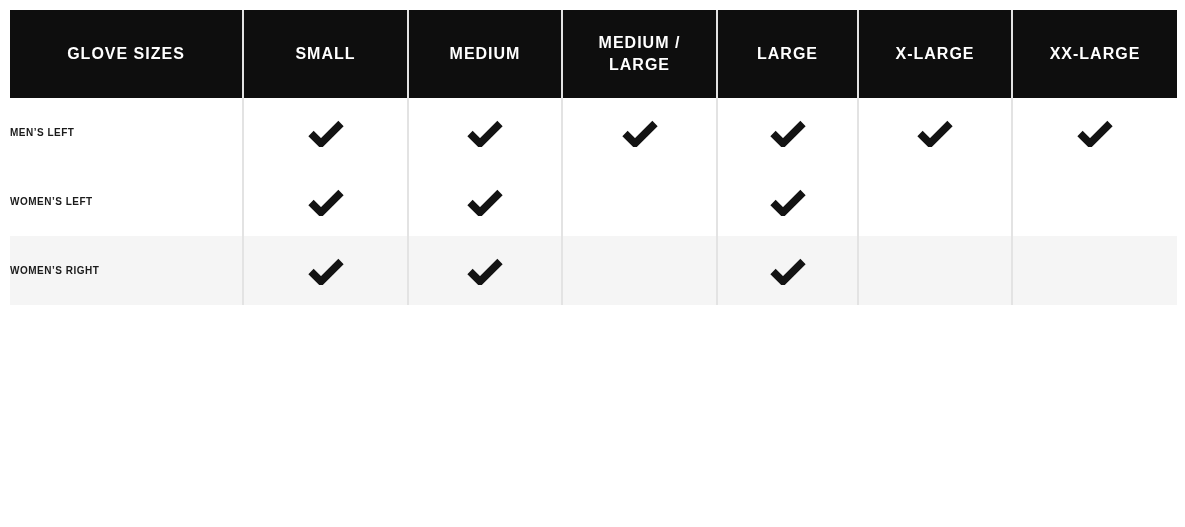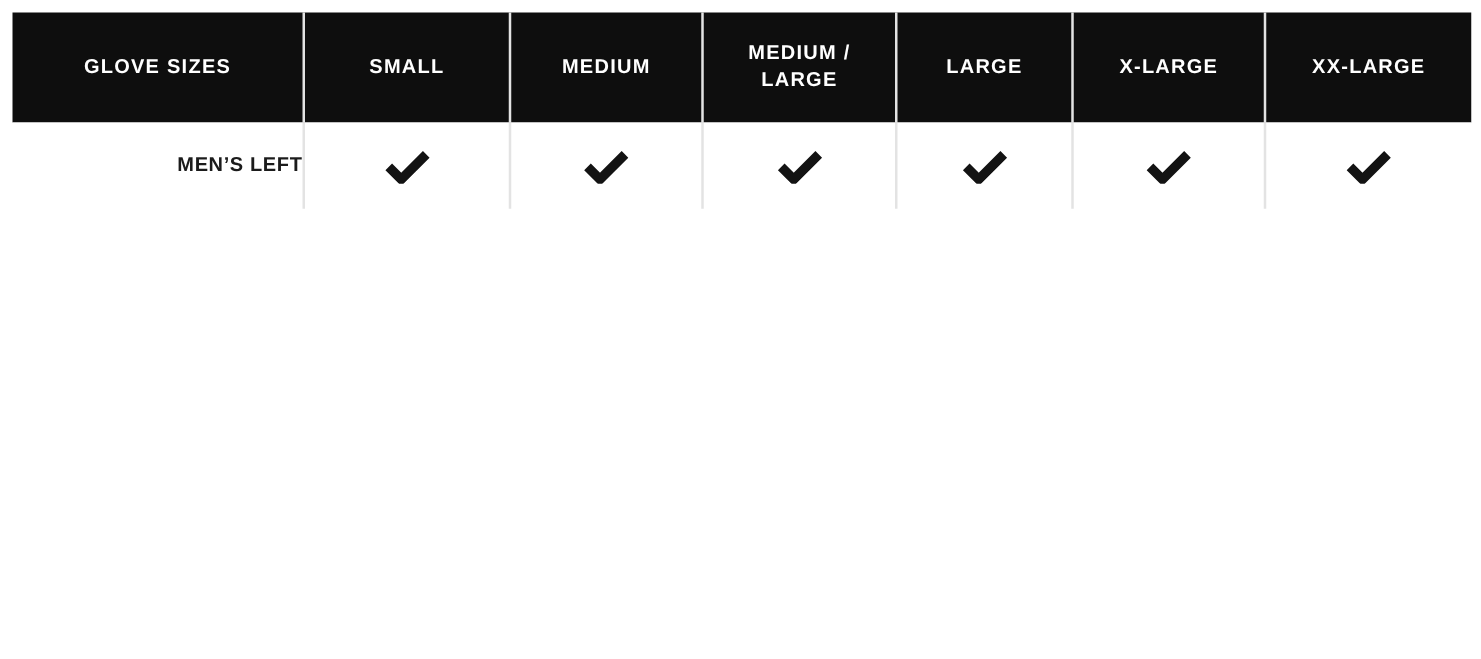--- a/index.html
+++ b/index.html
@@ -49,24 +49,24 @@
   }
   thead th + th, tbody th + td, tbody td + td{
     border-left:2px solid var(--divider);
   }
 
   tbody tr{background:var(--row-bg);}
   tbody tr.alt{background:var(--row-alt-bg);}
 
   tbody th{
     color:var(--label);
-    font-size:16px;
+    font-size:10px;
     font-weight:bold;
     letter-spacing:0.5px;
-    text-align:right;
+    text-align:left;
     vertical-align:middle;
     text-transform:uppercase;
   }
   tbody td{
     text-align:center;
     vertical-align:middle;
   }
   svg.check{display:inline-block;width:36px;height:28px;vertical-align:middle;}
 </style>
 </head>
@@ -110,15 +110,45 @@
           <td><svg class="check" viewBox="0 0 36 28" aria-hidden="true">
               <path d="M3 14.5 L13 24.5 L33 4.5" fill="none" stroke="var(--check)" stroke-width="7.5" stroke-linecap="butt" stroke-linejoin="miter"></path>
             </svg></td>
           <td><svg class="check" viewBox="0 0 36 28" aria-hidden="true">
               <path d="M3 14.5 L13 24.5 L33 4.5" fill="none" stroke="var(--check)" stroke-width="7.5" stroke-linecap="butt" stroke-linejoin="miter"></path>
             </svg></td>
           <td><svg class="check" viewBox="0 0 36 28" aria-hidden="true">
               <path d="M3 14.5 L13 24.5 L33 4.5" fill="none" stroke="var(--check)" stroke-width="7.5" stroke-linecap="butt" stroke-linejoin="miter"></path>
             </svg></td>
         </tr>
+        <tr>
+          <th>WOMEN’S LEFT</th>
+          <td><svg class="check" viewBox="0 0 36 28" aria-hidden="true">
+              <path d="M3 14.5 L13 24.5 L33 4.5" fill="none" stroke="var(--check)" stroke-width="7.5" stroke-linecap="butt" stroke-linejoin="miter"></path>
+            </svg></td>
+          <td><svg class="check" viewBox="0 0 36 28" aria-hidden="true">
+              <path d="M3 14.5 L13 24.5 L33 4.5" fill="none" stroke="var(--check)" stroke-width="7.5" stroke-linecap="butt" stroke-linejoin="miter"></path>
+            </svg></td>
+          <td></td>
+          <td><svg class="check" viewBox="0 0 36 28" aria-hidden="true">
+              <path d="M3 14.5 L13 24.5 L33 4.5" fill="none" stroke="var(--check)" stroke-width="7.5" stroke-linecap="butt" stroke-linejoin="miter"></path>
+            </svg></td>
+          <td></td>
+          <td></td>
+        </tr>
+        <tr class="alt">
+          <th>WOMEN’S RIGHT</th>
+          <td><svg class="check" viewBox="0 0 36 28" aria-hidden="true">
+              <path d="M3 14.5 L13 24.5 L33 4.5" fill="none" stroke="var(--check)" stroke-width="7.5" stroke-linecap="butt" stroke-linejoin="miter"></path>
+            </svg></td>
+          <td><svg class="check" viewBox="0 0 36 28" aria-hidden="true">
+              <path d="M3 14.5 L13 24.5 L33 4.5" fill="none" stroke="var(--check)" stroke-width="7.5" stroke-linecap="butt" stroke-linejoin="miter"></path>
+            </svg></td>
+          <td></td>
+          <td><svg class="check" viewBox="0 0 36 28" aria-hidden="true">
+              <path d="M3 14.5 L13 24.5 L33 4.5" fill="none" stroke="var(--check)" stroke-width="7.5" stroke-linecap="butt" stroke-linejoin="miter"></path>
+            </svg></td>
+          <td></td>
+          <td></td>
+        </tr>
       </tbody>
   </table>
 </div>
 
 </body></html>

